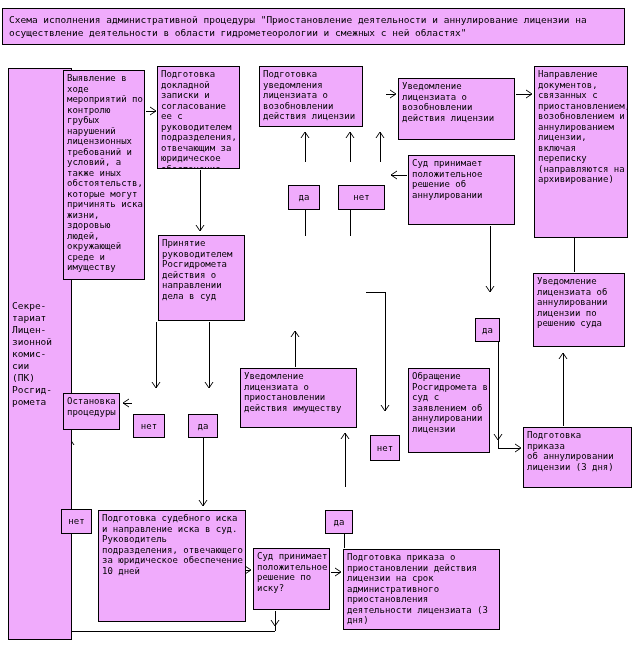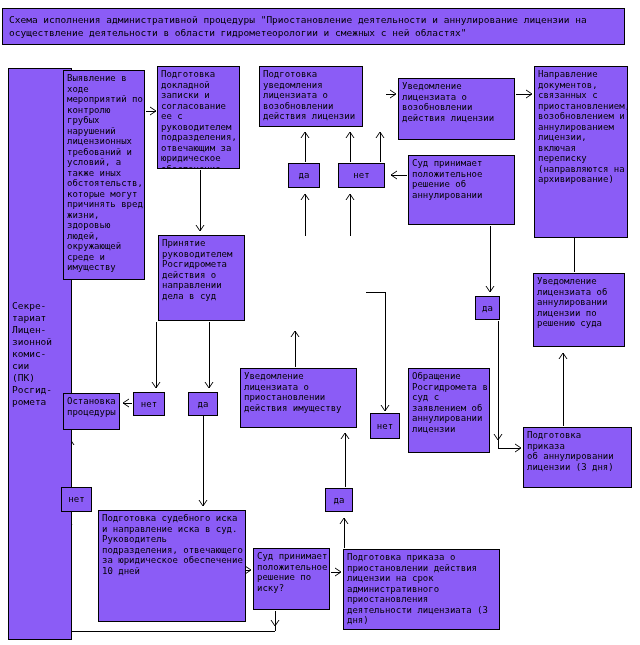--- a/index.html
+++ b/index.html
@@ -1,23 +1,23 @@
 <!DOCTYPE html>
 <html><head>
 <meta charset="utf-8">
 <style>
   html,body{margin:0;padding:0;background:#fff;}
   #canvas{position:relative;width:640px;height:645px;background:#fff;
           font-family:"DejaVu Sans Mono",monospace;color:#000;overflow:hidden;}
-  .box{position:absolute;box-sizing:border-box;border:1px solid #000;background:#8b5cf6;
+  .box{position:absolute;box-sizing:border-box;border:1px solid #000;background:#f0abfc;
        font-size:9px;line-height:10.5px;padding:2px 1px 2px 3px;
        white-space:pre-line;overflow:hidden;}
   .title{font-size:9.5px;line-height:13px;padding:4px 6px;}
   .side{display:flex;align-items:center;font-size:9.5px;line-height:12px;padding-left:3px;}
-  .sm{display:flex;align-items:center;justify-content:center;padding:0;white-space:nowrap;}
+  .sm{display:flex;align-items:center;justify-content:center;padding:0;white-space:nowrap;margin-top:22px;}
   svg.wires{position:absolute;left:0;top:0;}
 </style>
 </head>
 <body>
 
 <div id="canvas">
 
   <svg class="wires" width="640" height="645" viewBox="0 0 640 645">
     <path fill="none" stroke="#000" stroke-width="1" shape-rendering="crispEdges" d="M146 111 H156 M200 170 V231 M386 94 H395 M516 94 H531 M305 132 V162 M350 132 V162 M380 132 V162 M305 194 V236 M350 194 V236 M391 175 H407 M490 226 V292 M498 321 V448 H520 M366 292 H385 V411 M295 331 V367 M209 322 V388 M156 322 V388 M123 403 H132 M70 439 V486 M68 519 V631 M63 631 H275 M275 611 V631 M203 416 V506 M229 570 H250 M331 572 H340 M344 518 V548 M345 433 V487 M563 353 V426 M574 206 V272"></path>
     <path fill="none" stroke="#000" stroke-width="1" d="M150 107 L156 111 L150 115 M196 225 L200 231 L204 225 M390 90 L396 94 L390 98 M526 90 L532 94 L526 98 M301 138 L305 132 L309 138 M346 138 L350 132 L354 138 M376 138 L380 132 L384 138 M301 200 L305 194 L309 200 M346 200 L350 194 L354 200 M397 171 L391 175 L397 179 M486 286 L490 292 L494 286 M494 434 L498 440 L502 434 M515 444 L521 448 L515 452 M381 405 L385 411 L389 405 M291 337 L295 331 L299 337 M205 382 L209 388 L213 382 M152 382 L156 388 L160 382 M129 399 L123 403 L129 407 M66 445 L70 439 L74 445 M64 525 L68 519 L72 525 M70 627 L64 631 L70 635 M271 620 L275 626 L279 620 M199 500 L203 506 L207 500 M245 566 L251 570 L245 574 M335 568 L341 572 L335 576 M340 524 L344 518 L348 524 M341 439 L345 433 L349 439 M559 359 L563 353 L567 359 M570 212 L574 206 L578 212"></path>
@@ -28,21 +28,21 @@
   <div class="box side" style="left:8px;top:68px;width:64px;height:572px">Секре-
 тариат
 Лицен-
 зионной
 комис-
 сии
 (ПК)
 Росгид-
 ромета</div>
 
-  <div class="box" style="left:63px;top:70px;width:82px;height:210px">Выявление в ходе мероприятий по контролю грубых нарушений лицензионных требований и условий, а также иных обстоятельств, которые могут причинять вред жизни, здоровью людей, окружающей среде и имуществу</div>
+  <div class="box" style="left:63px;top:70px;width:82px;height:210px">Выявление в ходе мероприятий по контролю грубых нарушений лицензионных требований и условий, а также иных обстоятельств, которые могут причинять иска жизни, здоровью людей, окружающей среде и имуществу</div>
 
   <div class="box" style="left:157px;top:66px;width:83px;height:103px">Подготовка докладной записки и согласование ее с руководителем подразделения, отвечающим за юридическое обеспечение</div>
 
   <div class="box" style="left:259px;top:66px;width:104px;height:61px">Подготовка уведомления лицензиата о возобновлении действия лицензии</div>
 
   <div class="box" style="left:398px;top:78px;width:117px;height:62px">Уведомление лицензиата о возобновлении действия лицензии</div>
 
   <div class="box" style="left:534px;top:66px;width:94px;height:172px">Направление документов, связанных с приостановлением, возобновлением и аннулированием лицензии, включая переписку (направляются на архивирование)</div>
 
   <div class="box sm" style="left:288px;top:163px;width:32px;height:25px">да</div>

